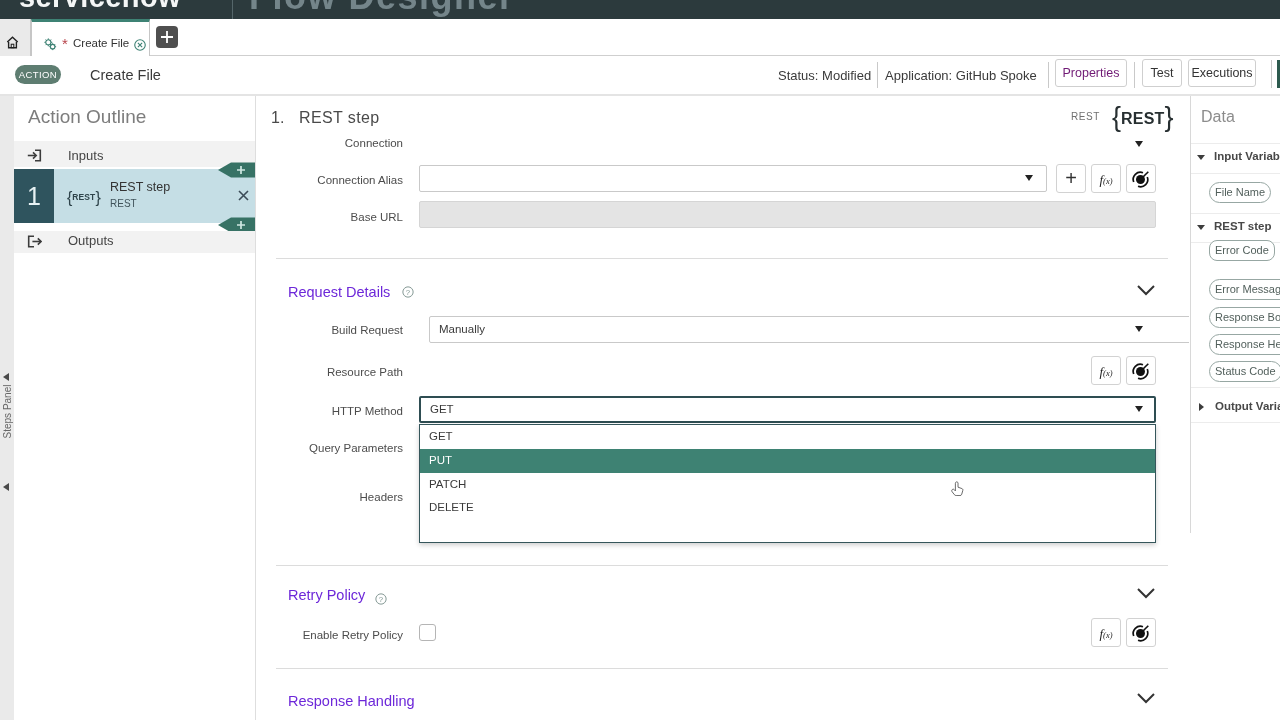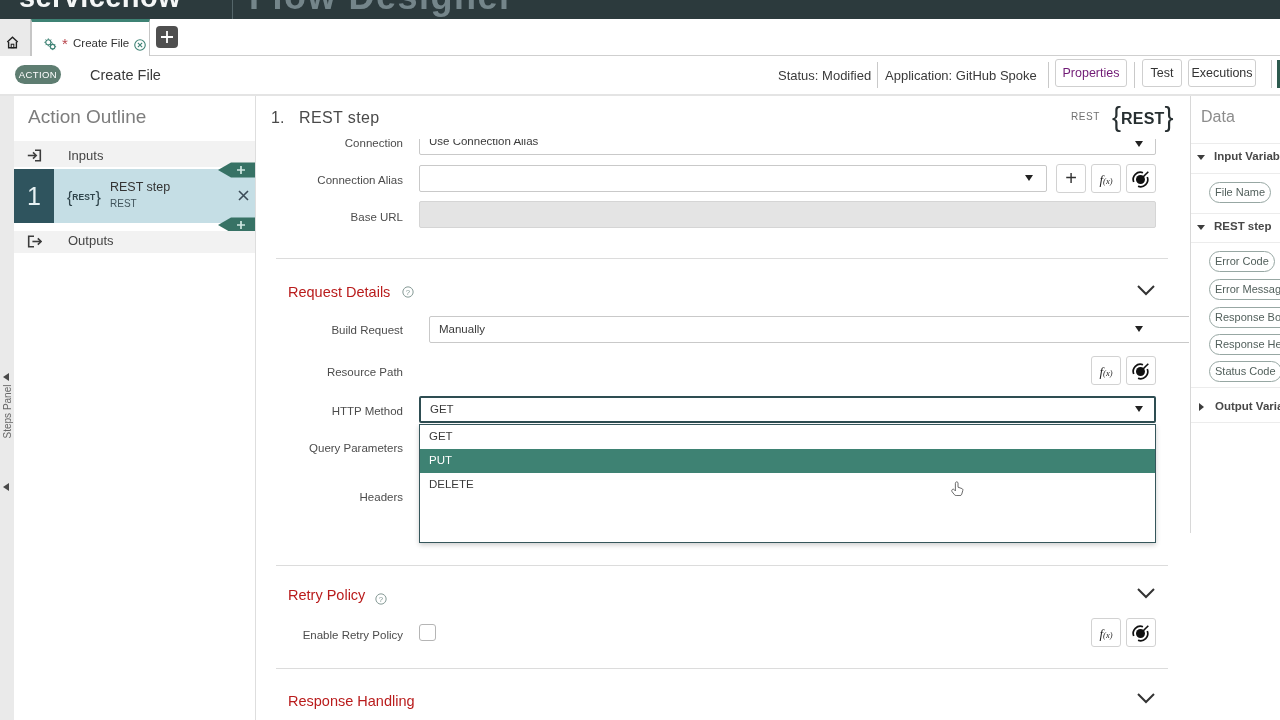--- a/index.html
+++ b/index.html
@@ -8,21 +8,21 @@
   .ab { position:absolute; }
   #page { position:relative; width:1280px; height:720px; overflow:hidden; }
   .lbl { position:absolute; text-align:right; font-size:11.5px; color:#4c4c4c; width:150px; }
   .fld { position:absolute; border:1px solid #c9c9c9; border-radius:2px; background:#fff;
     font-size:11.5px; color:#3a3a3a; line-height:25px; padding-left:9px; height:27px; }
   .car { position:absolute; width:0; height:0; border-left:4.5px solid transparent;
     border-right:4.5px solid transparent; border-top:6px solid #222; }
   .ibtn { position:absolute; width:30px; height:29px; border:1px solid #d2d2d2; border-radius:3px;
     background:#fff; text-align:center; }
   .divl { position:absolute; left:20px; width:892px; height:1px; background:#dcdcdc; }
-  .sech { position:absolute; font-size:14.5px; color:#b91c1c; }
+  .sech { position:absolute; font-size:14.5px; color:#6d28d9; }
   .pill { position:absolute; height:21px; border:1px solid #97a7a3; border-radius:11px;
     background:#fff; font-size:11px; color:#515f5b; line-height:19px; padding:0 5px;
     white-space:nowrap; }
   .pdiv { position:absolute; left:1191px; width:89px; height:1px; background:#ececec; }
   .tri-d { position:absolute; width:0; height:0; border-left:4px solid transparent;
     border-right:4px solid transparent; border-top:5px solid #3c3c3c; }
   .tri-r { position:absolute; width:0; height:0; border-top:4px solid transparent;
     border-bottom:4px solid transparent; border-left:5px solid #3c3c3c; }
   .tnode { position:absolute; font-size:11.5px; font-weight:700; color:#484848; white-space:nowrap; }
   .fx { font-style:italic; font-family:"Liberation Serif", serif; font-size:13px; color:#222; }
@@ -144,21 +144,20 @@
   <span class="ab" style="left:68px;top:233px;font-size:13px;color:#454545;">Outputs</span>
 
   <span class="ab" style="left:271px;top:109px;font-size:16px;color:#4a4a4a;">1.</span>
   <span class="ab" style="left:299px;top:109px;font-size:16px;letter-spacing:0.4px;color:#4a4a4a;">REST step</span>
   <span class="ab" style="left:1071px;top:111px;font-size:10px;color:#707070;letter-spacing:0.6px;">REST</span>
   <span class="ab" style="left:1112px;top:102px;font-size:21px;color:#272f31;"><span style="font-size:27px;font-weight:400;vertical-align:-2px;">{</span><b style="font-size:16px;letter-spacing:0.2px;">REST</b><span style="font-size:27px;font-weight:400;vertical-align:-2px;">}</span></span>
 
   <div class="ab" id="form" style="left:256px;top:139px;width:933px;height:581px;overflow:hidden;background:#fff;">
 
     <span class="lbl" style="left:-3px;top:-2px;">Connection</span>
-    <div class="fld" style="left:163px;top:-11px;width:737px;">Use Connection Alias</div>
     <span class="car" style="left:879px;top:2px;"></span>
 
     <span class="lbl" style="left:-3px;top:35px;">Connection Alias</span>
     <div class="fld" style="left:163px;top:26px;width:628px;"></div>
     <span class="car" style="left:769px;top:36px;"></span>
     <div class="ibtn" style="left:800px;top:25px;font-size:20px;color:#333;line-height:26px;">+</div>
     <div class="ibtn" style="left:835px;top:25px;line-height:27px;"><span class="fx">f<small>(x)</small></span></div>
     <div class="ibtn" style="left:870px;top:25px;">
       <svg width="22" height="22" viewBox="0 0 22 22" style="margin-top:3px;">
         <path d="M13.0 4.7 A7.2 7.2 0 0 0 3.7 14.0" fill="none" stroke="#111" stroke-width="1.7"></path>
@@ -200,20 +199,21 @@
     <span class="lbl" style="left:-3px;top:266px;">HTTP Method</span>
     <div class="fld" style="left:163px;top:257px;width:737px;border:2px solid #2e4d52;line-height:23px;">GET</div>
     <span class="car" style="left:879px;top:267px;"></span>
 
     <span class="lbl" style="left:-3px;top:303px;">Query Parameters</span>
     <span class="lbl" style="left:-3px;top:352px;">Headers</span>
 
     <div class="ab" style="left:163px;top:285px;width:737px;height:119px;background:#fff;border:1px solid #35565b;box-shadow:0 2px 5px rgba(0,0,0,0.2);">
       <div style="height:23.8px;line-height:23.8px;padding-left:9px;font-size:11.5px;color:#3a3a3a;">GET</div>
       <div style="height:23.8px;line-height:23.8px;padding-left:9px;font-size:11.5px;color:#fff;background:#3e8273;">PUT</div>
+      <div style="height:23.8px;line-height:23.8px;padding-left:9px;font-size:11.5px;color:#3a3a3a;">PATCH</div>
       <div style="height:23.8px;line-height:23.8px;padding-left:9px;font-size:11.5px;color:#3a3a3a;">DELETE</div>
     </div>
     <svg class="ab" style="left:695px;top:342px;" width="13" height="15" viewBox="0 0 14 17">
       <path d="M5 1.5 C6 0.5 7.5 1 7.6 2.4 L7.6 7 L12 8.6 C13 9 13.3 9.8 13 10.8 L11.8 15 C11.5 16 10.8 16.5 9.8 16.5 L5.5 16.5 C4.6 16.5 4 16.1 3.4 15.4 L0.9 12.2 C0.2 11.3 0.4 10.3 1.1 9.7 C1.8 9.1 2.8 9.2 3.4 9.9 L4.6 11.2 L4.6 2.6 C4.6 2.1 4.7 1.8 5 1.5 Z" fill="#fff" stroke="#444" stroke-width="0.9"></path>
     </svg>
 
     <div class="divl" style="top:426px;"></div>
 
     <span class="sech" style="left:32px;top:448px;">Retry Policy</span>
     <svg class="ab" style="left:119px;top:454px;" width="12" height="12" viewBox="0 0 14 14">
@@ -247,21 +247,21 @@
     <span class="ab" style="left:10px;top:12px;font-size:16px;color:#8c8c8c;">Data</span>
     <div class="pdiv" style="left:0;top:47px;"></div>
     <span class="tri-d" style="left:6px;top:59px;"></span>
     <span class="tnode" style="left:23px;top:54px;">Input Variable</span>
     <div class="pdiv" style="left:0;top:77px;"></div>
     <div class="pill" style="left:18px;top:86px;">File Name</div>
     <div class="pdiv" style="left:0;top:117px;"></div>
     <span class="tri-d" style="left:6px;top:129px;"></span>
     <span class="tnode" style="left:23px;top:124px;">REST step</span>
     <div class="pdiv" style="left:0;top:146px;"></div>
-    <div class="pill" style="left:18px;top:155px;">Error Code</div>
+    <div class="pill" style="left:18px;top:144px;border-radius:8px;">Error Code</div>
     <div class="pill" style="left:18px;top:183px;">Error Message</div>
     <div class="pill" style="left:18px;top:211px;">Response Body</div>
     <div class="pill" style="left:18px;top:238px;">Response Headers</div>
     <div class="pill" style="left:18px;top:265px;">Status Code</div>
     <div class="pdiv" style="left:0;top:291px;"></div>
     <span class="tri-r" style="left:8px;top:307px;"></span>
     <span class="tnode" style="left:24px;top:304px;">Output Variables</span>
     <div class="pdiv" style="left:0;top:326px;"></div>
   </div>
 

